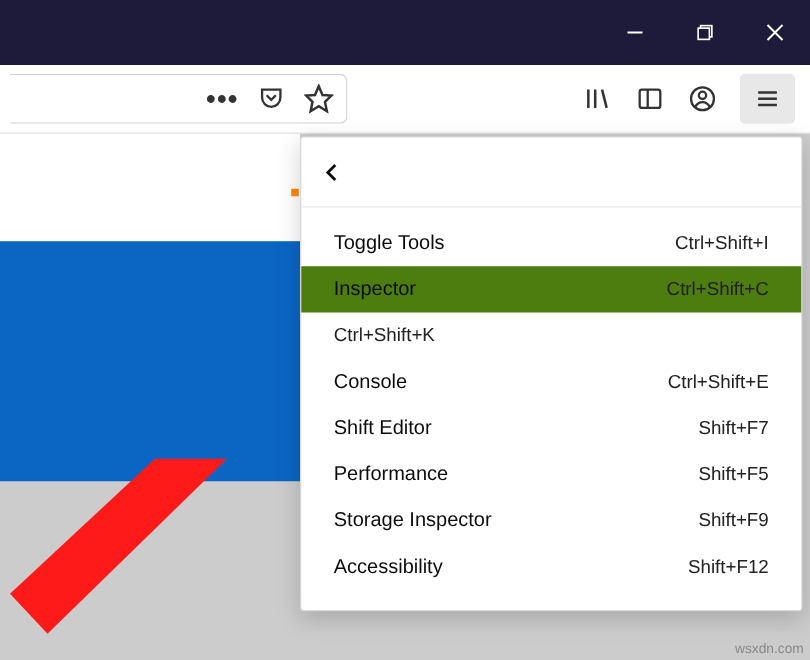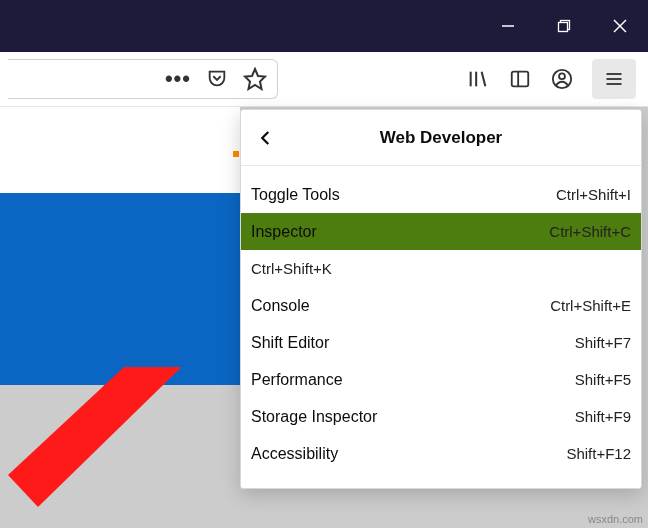--- a/index.html
+++ b/index.html
@@ -136,21 +136,21 @@
       font-size: 17px;
       font-weight: 600;
       color: #0c0c0c;
       pointer-events: none;
     }
     .menu-list { padding: 10px 0 16px; }
     .menu-item {
       display: flex;
       align-items: center;
       justify-content: space-between;
-      padding: 0 10px;
+      padding: 0 26px;
       height: 37px;
       font-size: 16px;
       color: #0c0c0c;
       cursor: pointer;
     }
     .menu-item.hovered { background: #4d7c0f; }
     .shortcut {
       color: #222;
       font-size: 15px;
     }
@@ -251,21 +251,20 @@
   <div class="orange-bit"></div>
   <div class="blue-strip"></div>
 
   <div class="menu-panel">
     <div class="menu-header">
       <div class="menu-back">
         <svg width="18" height="18" viewBox="0 0 24 24" fill="none" stroke="#0c0c0c" stroke-width="3">
             <polyline points="15 4 7 12 15 20"></polyline>
           </svg>
       </div>
-      <div class="menu-title">Web Developer</div>
     </div>
     <div class="menu-list" id="menu-list">
         <div class="menu-item">
           <span>Toggle Tools</span>
           <span class="shortcut">Ctrl+Shift+I</span>
         </div>
         <div class="menu-item hovered">
           <span>Inspector</span>
           <span class="shortcut">Ctrl+Shift+C</span>
         </div>

